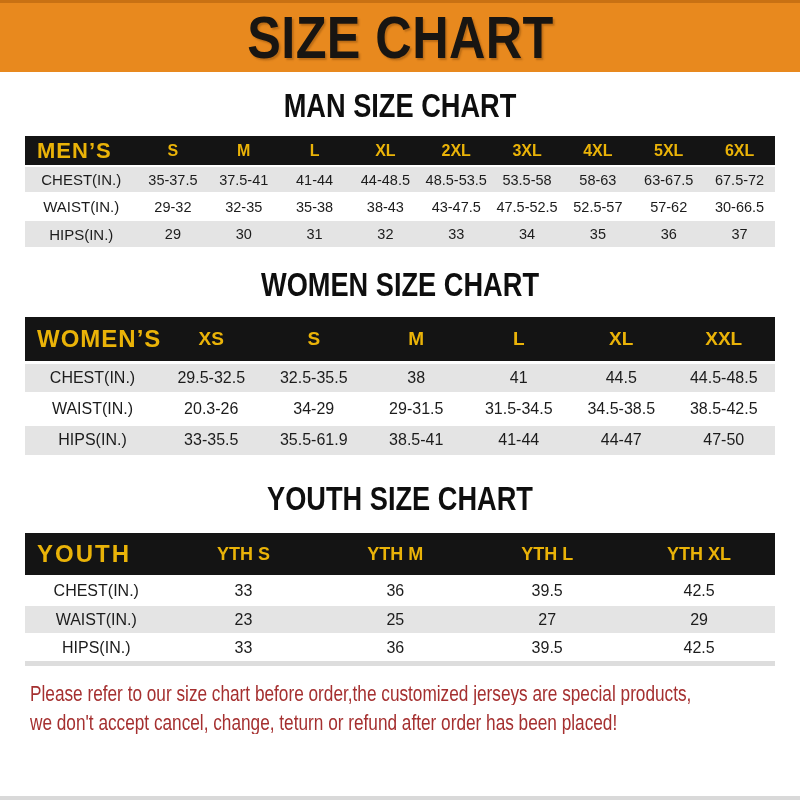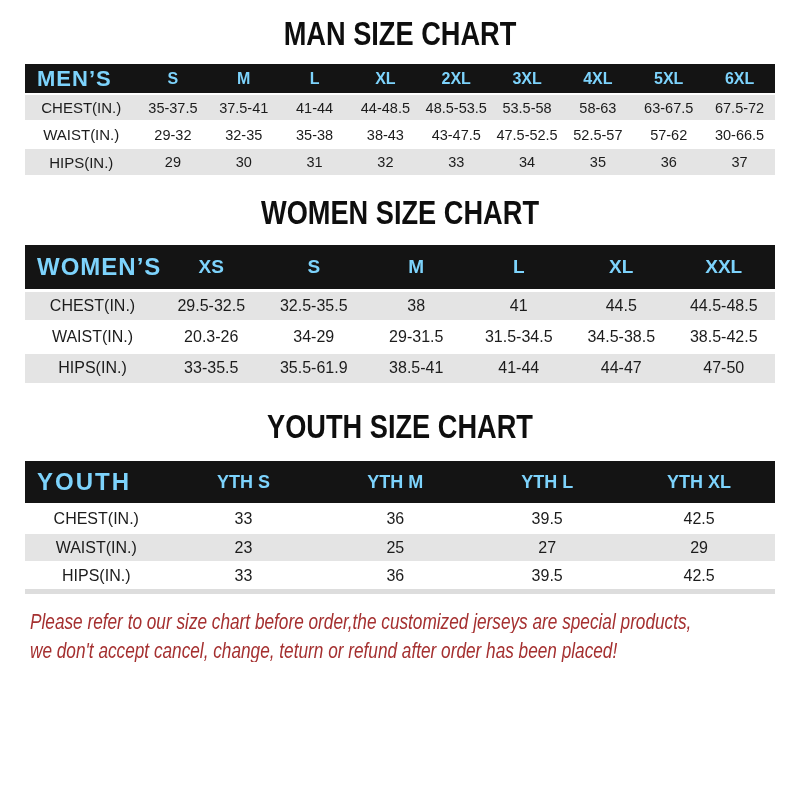--- a/index.html
+++ b/index.html
@@ -41,21 +41,21 @@
   .sec-women .section-title { margin: 20px 0 16px; }
   .sec-youth .section-title { margin: 26px 0 18px; }
 
   
   .size-table {
     width: 750px; margin: 0 auto;
     border-collapse: collapse; table-layout: fixed;
   }
   .size-table thead th {
     background: var(--bar-bg, #141414);
-    color: #7dd3fc; font-weight: 700;
+    color: #eab308; font-weight: 700;
     text-align: center; padding: 0;
   }
   .size-table thead th.corner {
     text-align: left; padding-left: 12px;
     letter-spacing: 1px; white-space: nowrap;
   }
   .size-table tbody td {
     text-align: center; padding: 0;
     color: #1c1c1c; font-size: 16px;
     border-top: 2px solid #ffffff;
@@ -73,40 +73,43 @@
   .sec-women thead th.corner { font-size: 24px; width: 18%; }
   .sec-women tbody tr { height: 31px; }
   .sec-women tbody td { border-top-width: 3px; }
 
   .sec-youth thead th { height: 43px; font-size: 18px; }
   .sec-youth thead th.corner { font-size: 24px; letter-spacing: 2px; width: 19%; margin-top: 8px; }
   .sec-youth tbody tr { height: 29px; }
   .sec-youth .size-table { border-bottom: 5px solid #DDDDDD; }
 
   
-  .note { margin: 12px 0 12px 30px; font-style: italic; }
+  .note { margin: 12px 0 12px 30px; }
   .note p {
     margin: 0;
     color: var(--note-red, #A53030);
     font-size: 21px; line-height: 1.4;
     white-space: nowrap;
     transform: scale(0.82, 1.08);
     transform-origin: left center;
   }
 
   .bottom-edge {
     position: absolute; left: 0; right: 0; bottom: 0;
     height: 4px; background: #D9D9D9;
   }
 </style>
 </head>
 <body>
 
 <div class="page">
 
+  <header class="banner">
+    <h1>SIZE CHART</h1>
+  </header>
 
   <main id="sections">
   <section class="chart-section sec-men">
     <h2 class="section-title">MAN SIZE CHART</h2>
     <table class="size-table">
       <thead>
             <tr class="head-row">
               <th class="corner">MEN’S</th>
               <th>S</th>
               <th>M</th>

